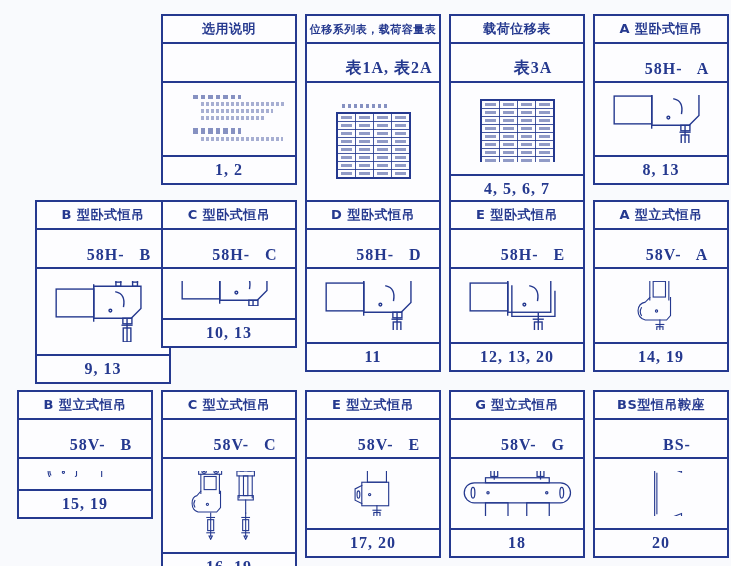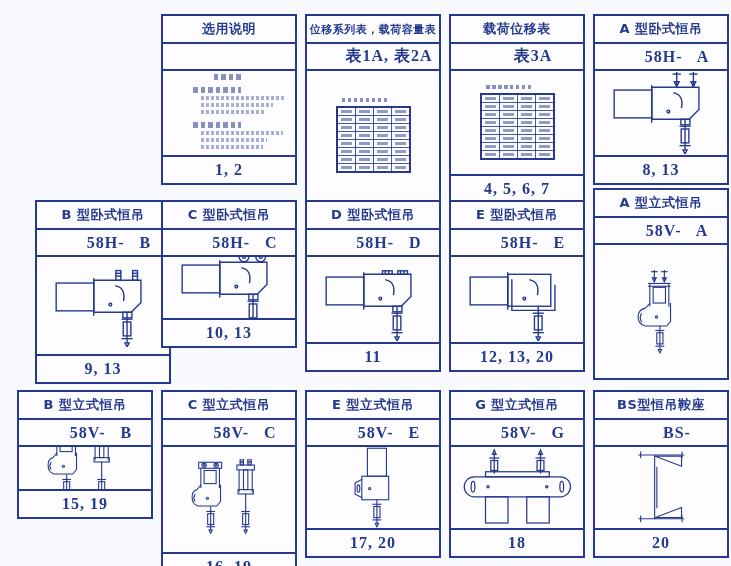--- a/index.html
+++ b/index.html
@@ -13,21 +13,21 @@
     position:relative;
     overflow:hidden;
   }
   .sheet{position:absolute;inset:0;}
   .cell{
     position:absolute;
     width:136px;
     border:2px solid var(--ink);
     background:#fdfdff;
     box-sizing:border-box;
-    display:flex;flex-direction:column;
+    display:flex;flex-direction:column;gap:12px;
   }
   .t{
     height:26px;flex:0 0 26px;
     border-bottom:2px solid var(--ink);
     display:flex;align-items:center;justify-content:center;
     font-size:13px;font-weight:bold;letter-spacing:.5px;
     white-space:nowrap;overflow:hidden;
   }
   .m{
     height:25px;flex:0 0 25px;
@@ -329,38 +329,39 @@
         <rect x="60" y="22" width="62" height="46"></rect>
         <path class="w25" d="M66,30 V74 H128 V38"></path>
         <use href="#curve" x="92" y="30"></use>
         <circle class="f1" cx="84" cy="57" r="2"></circle>
         <use href="#tb" x="104" y="70"></use>
       </svg>
     </div>
     <div class="f">12, 13, 20</div>
   </div>
 
-  <div class="cell" style="left:593px;top:188px;height:192px">
+  <div class="cell" style="left:593px;top:200px;height:172px">
     <div class="t">A 型立式恒吊</div>
     <div class="m">58V-   A</div>
     <div class="c">
       <svg class="dg" viewBox="0 0 100 150" height="84">
         <use href="#rod" x="38" y="0"></use>
           <use href="#rod" x="56" y="0"></use>
         <line class="w3" x1="28" y1="24" x2="66" y2="24"></line>
         <line class="w15" x1="28" y1="29" x2="66" y2="29"></line>
         <line class="w35" x1="30" y1="24" x2="30" y2="64"></line>
         <line class="w35" x1="64" y1="24" x2="64" y2="64"></line>
         <rect class="w15" x="36" y="31" width="22" height="28"></rect>
         <path d="M30,60 L22,68 Q10,70 9,83 Q9,97 22,100 L60,100 L67,92 L67,60"></path>
         <path class="w25" d="M15,78 q-4,7 0,14"></path>
         <circle class="f1" cx="42" cy="84" r="2"></circle>
         <use href="#tb" x="48" y="100"></use>
       </svg>
     </div>
+    <div class="f">14, 19</div>
   </div>
 
   <div class="cell" style="left:17px;top:390px;height:129px">
     <div class="t">B 型立式恒吊</div>
     <div class="m">58V-   B</div>
     <div class="c">
       <svg class="dg" viewBox="0 0 140 150" height="82">
         <rect x="14" y="6" width="42" height="11"></rect>
         <circle class="w15" cx="24" cy="11.5" r="3.2"></circle>
           <circle class="w15" cx="46" cy="11.5" r="3.2"></circle>

